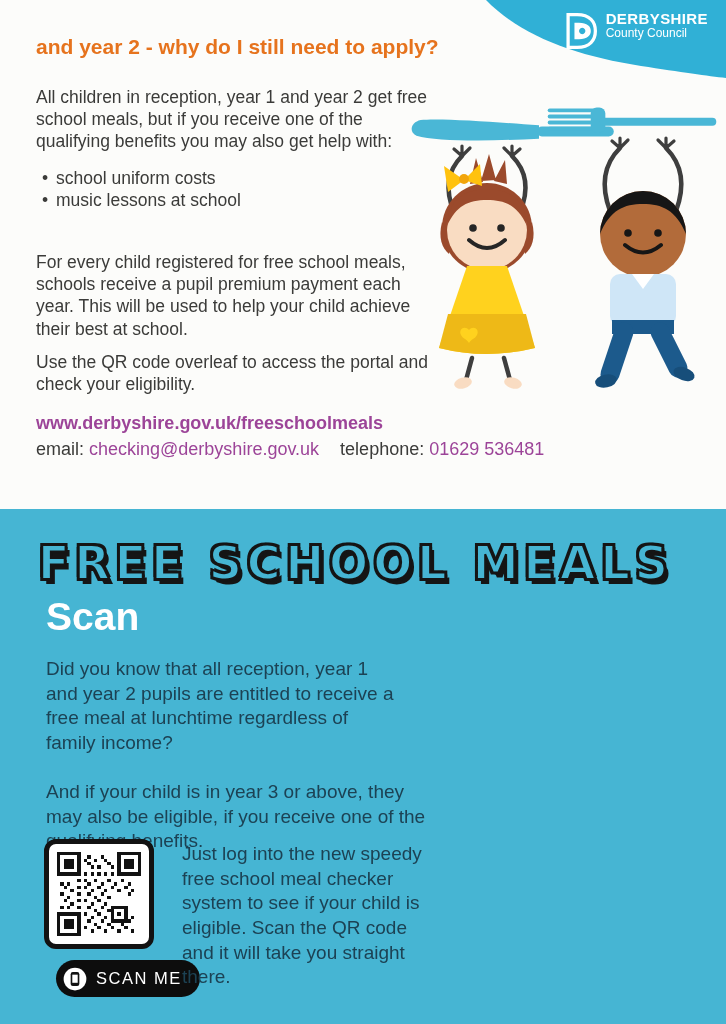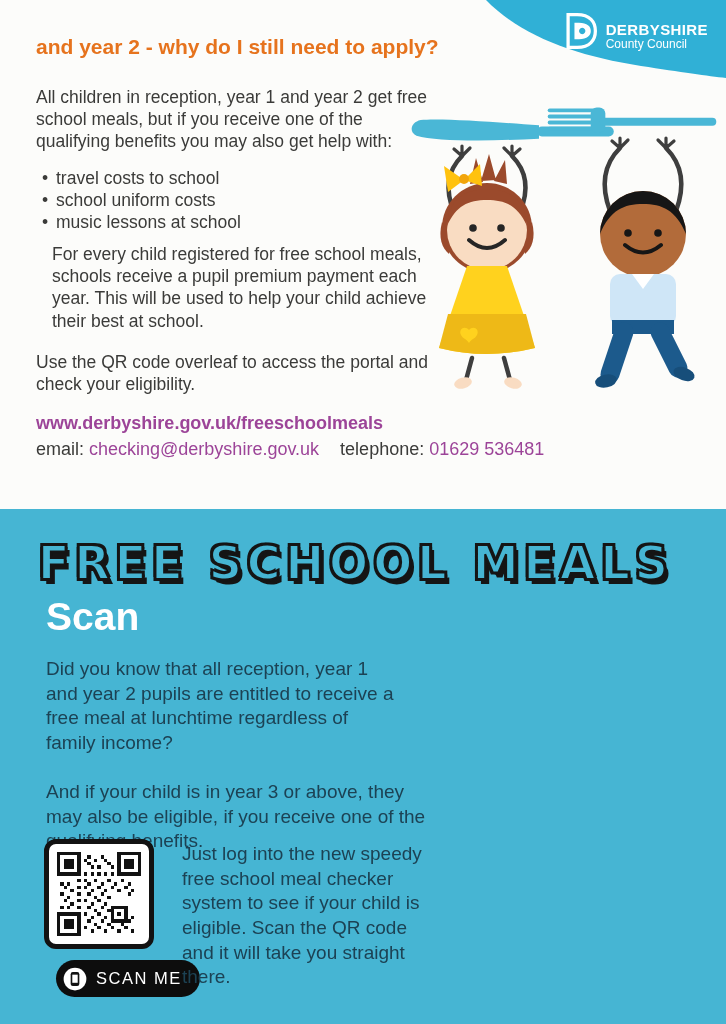--- a/index.html
+++ b/index.html
@@ -1,33 +1,33 @@
 <!DOCTYPE html>
 <html style="--teal: #46b5d3; --orange: #e6731d; --purple: #9c4498; --navy: #1c4254; --dark: #3b3b39; --logo_purple: #8e2f7f; --dress_yellow: #ffd21e; --pants_blue: #1c5a8c;"><head>
 <meta charset="utf-8">
 <style>
   html,body{margin:0;padding:0;background:#e8e8e4;}
   .page{position:relative;width:726px;height:1024px;margin:0 auto;overflow:hidden;
         background:#fcfcfa;font-family:"Liberation Sans",sans-serif;}
   
   .top-card{position:absolute;left:0;top:0;width:726px;height:509px;}
   .teal-blob{position:absolute;top:0;right:0;}
-  .logo{position:absolute;display:flex;align-items:flex-end;gap:7px;}
+  .logo{position:absolute;display:flex;align-items:flex-start;gap:7px;}
   .logo-top{top:11px;right:18px;color:#ffffff;}
   .logo-bottom{bottom:26px;right:16px;color:#8e2f7f;}
   .logo-text .nm{font-size:15px;font-weight:bold;letter-spacing:.4px;line-height:1.05;}
   .logo-text .sub{font-size:12px;line-height:1.1;}
   .headline{position:absolute;left:36px;top:33px;width:520px;color:var(--orange,#e6731d);
             font-size:21px;font-weight:bold;line-height:1.32;}
   .col{position:absolute;left:36px;color:var(--dark,#3b3b39);font-size:17.5px;line-height:1.27;}
   .intro{top:86px;width:400px;}
   .bullets{top:167px;width:400px;}
   .bullet{padding-left:20px;position:relative;}
   .bullet::before{content:"•";position:absolute;left:6px;}
-  .para-premium{top:243px;width:404px;margin-left:16px;}
+  .para-premium{top:251px;width:404px;}
   .para-qr{top:351px;width:404px;}
   .links{top:412px;width:560px;}
   .weblink{color:var(--purple,#9c4498);font-weight:bold;font-size:18px;}
   .contact-line{margin-top:3px;font-size:18px;}
   .contact-line .lbl{color:var(--dark,#3b3b39);}
   .contact-line .val{color:var(--purple,#9c4498);}
   .phone-group{margin-left:16px;}
   .kids{position:absolute;}
   .kids-top{left:400px;top:94px;}
   
@@ -141,21 +141,20 @@
       </div>
     </div>
 
     <div class="headline">
       <div>and year 2 - why do I still need to apply?</div>
     </div>
 
     <div class="col intro">All children in reception, year 1 and year 2 get free school meals, but if you receive one of the qualifying benefits you may also get help with:</div>
 
     <div class="col bullets">
-      <div class="bullet">travel costs to school</div>
       <div class="bullet">school uniform costs</div>
       <div class="bullet">music lessons at school</div>
     </div>
 
     <div class="col para-premium">For every child registered for free school meals, schools receive a pupil premium payment each year. This will be used to help your child achieve their best at school.</div>
     <div class="col para-qr">Use the QR code overleaf to access the portal and check your eligibility.</div>
 
     <div class="col links">
       <div class="weblink">www.derbyshire.gov.uk/freeschoolmeals</div>
       <div class="contact-line">

